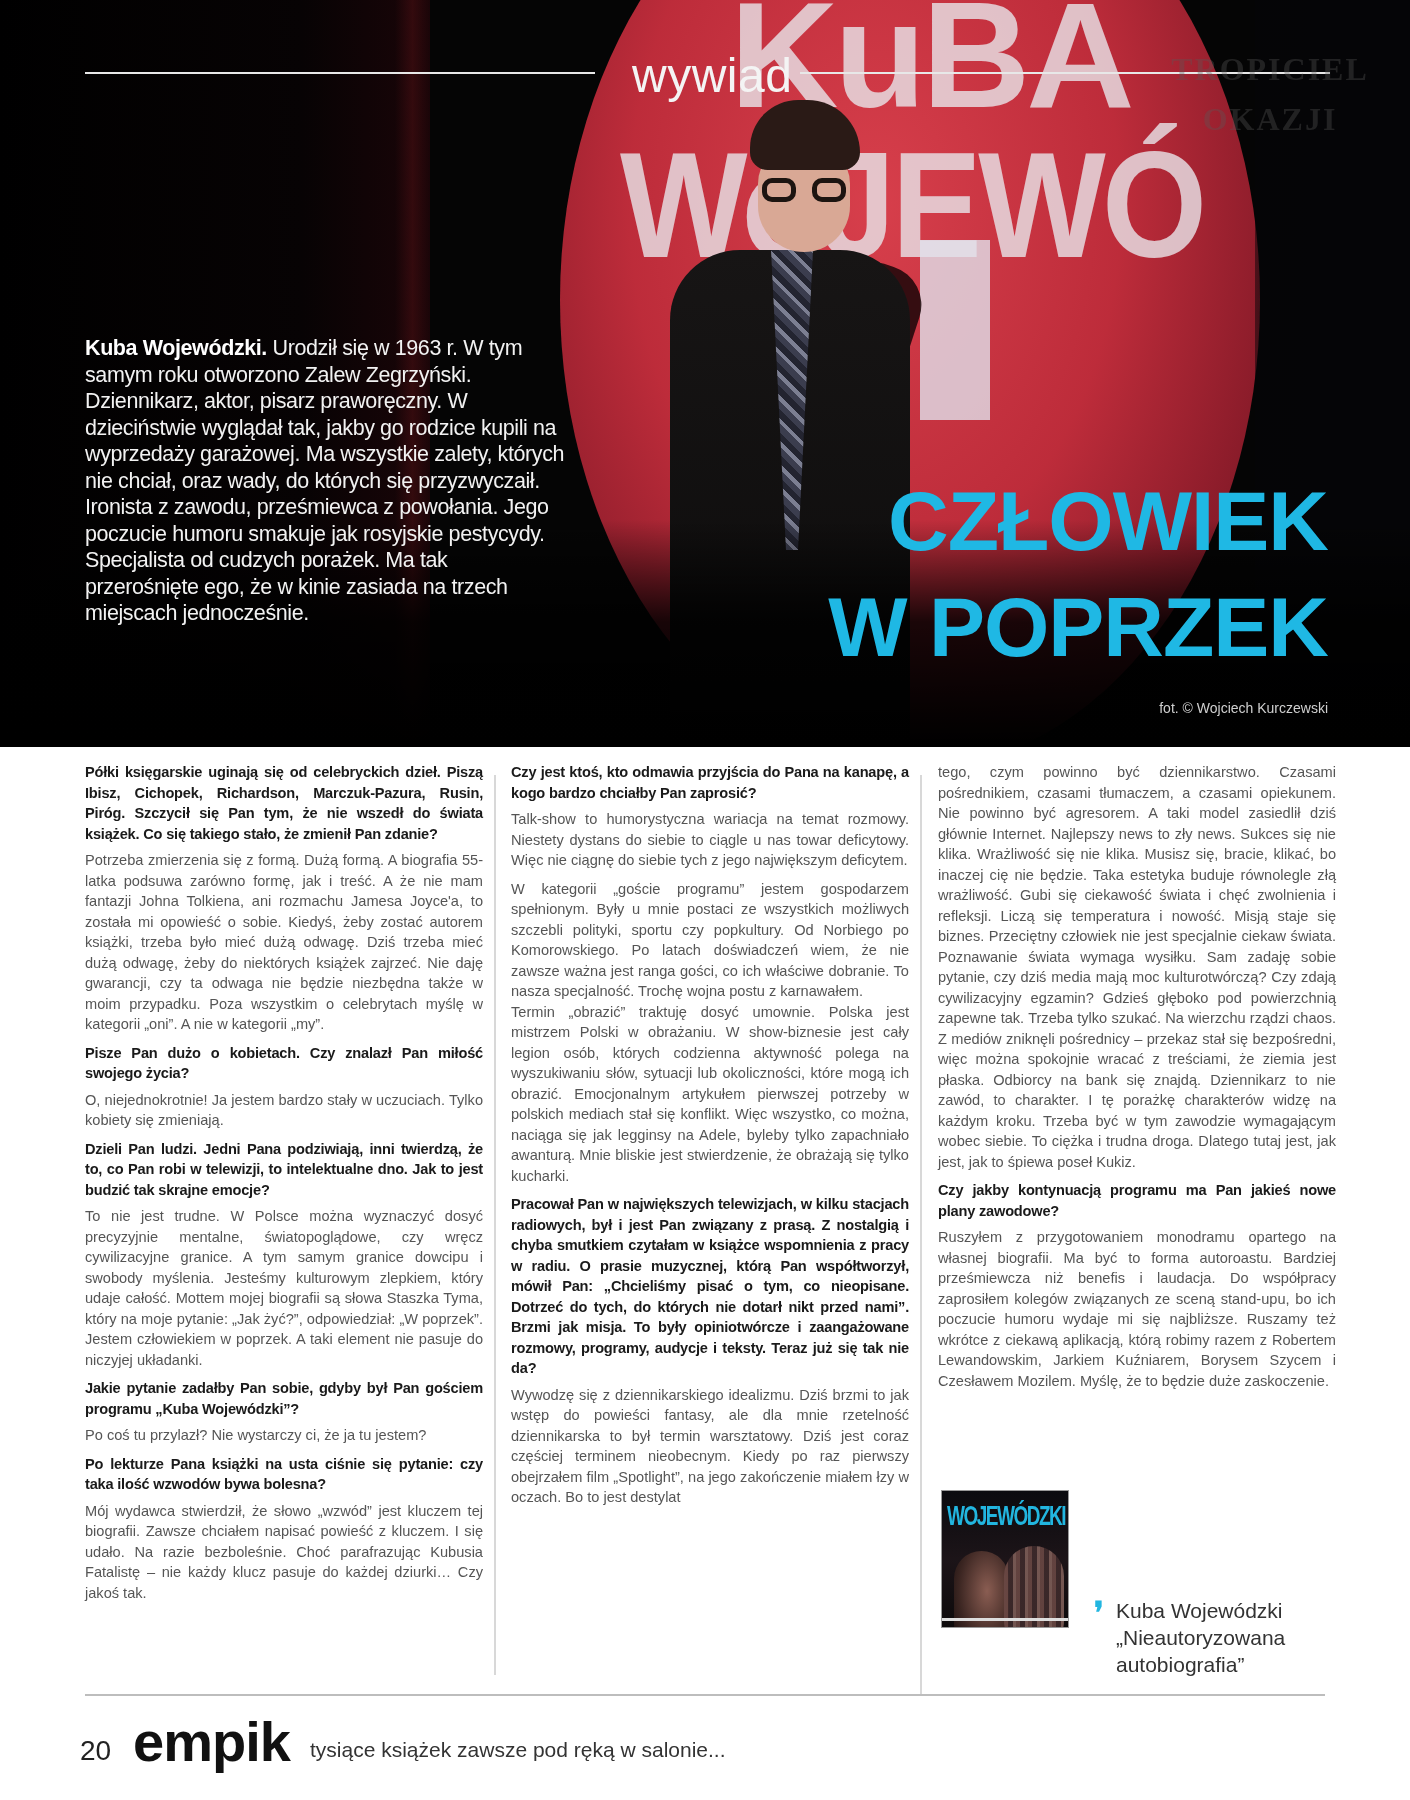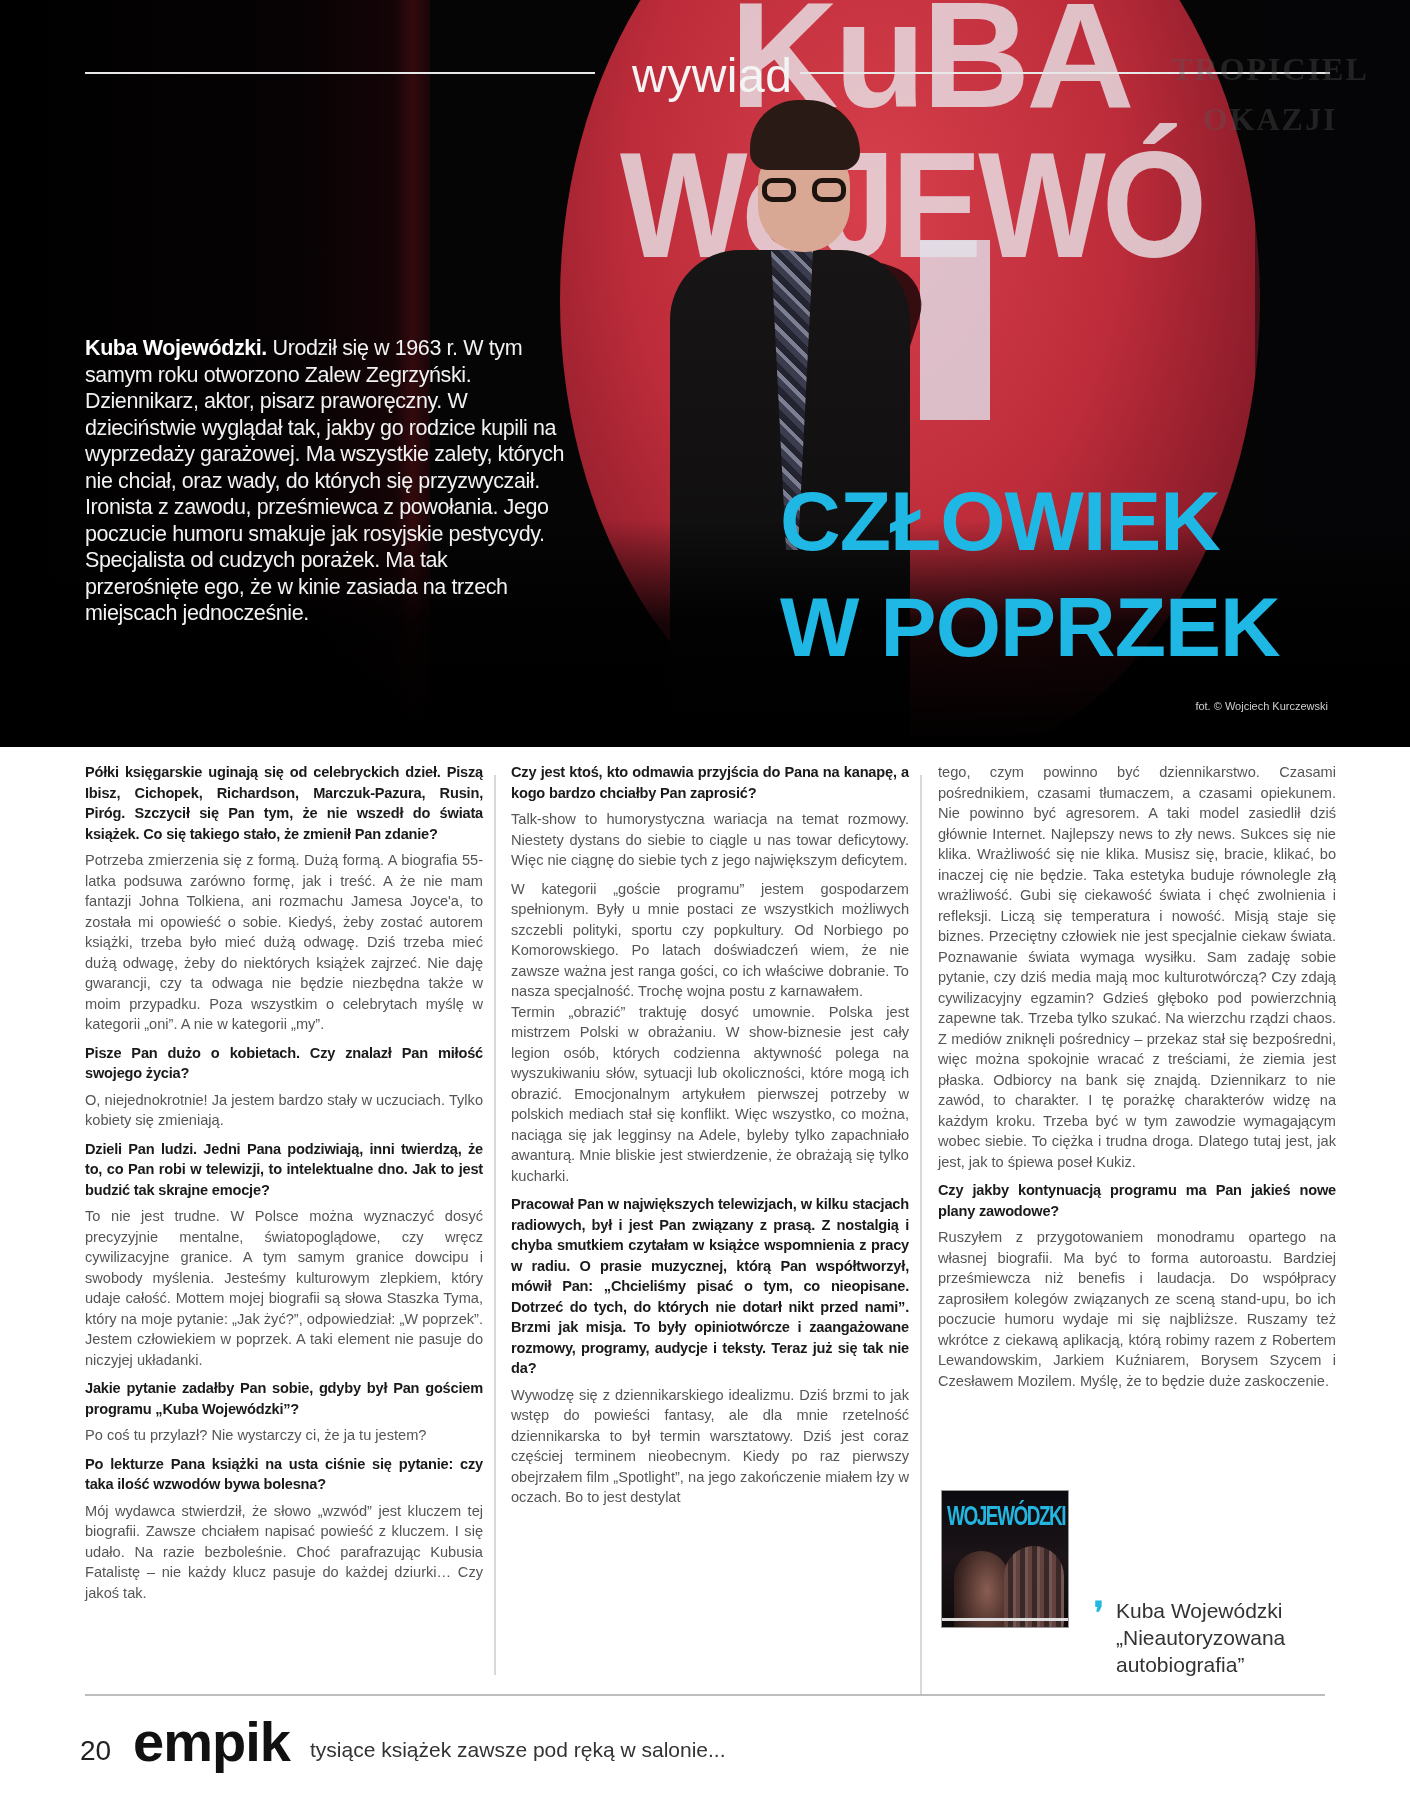--- a/index.html
+++ b/index.html
@@ -93,27 +93,27 @@
   
   .bio {
     position: absolute; left: 85px; top: 335px; width: 480px;
     font-family: "Liberation Sans", sans-serif; font-size: 21.5px; line-height: 26.5px;
     color: #f2f2f2; letter-spacing: -0.4px;
   }
   .bio b { font-weight: 700; color: #ffffff; }
 
   
   .title {
-    position: absolute; left: 780px; top: 468px; width: 548px; 
+    position: absolute; left: 780px; top: 468px; width: 548px; text-align: right;
     font-family: "Liberation Sans", sans-serif; font-weight: 700; color: #1fb8e4;
     font-size: 84px; line-height: 106px; letter-spacing: -1px;
   }
   .credit {
     position: absolute; left: 1080px; top: 700px; width: 248px; text-align: right;
-    font-family: "Liberation Sans", sans-serif; font-size: 11px; color: #cfcfcf;
+    font-family: "Liberation Sans", sans-serif; font-size: 14px; color: #cfcfcf;
   }
 
   
   .col {
     position: absolute; top: 762px; width: 398px;
     font-family: "Liberation Sans", sans-serif; font-size: 14.6px; line-height: 20.5px;
     color: #555; text-align: justify; hyphens: manual;
   }
   .col.c1 { left: 85px; }
   .col.c2 { left: 511px; }

